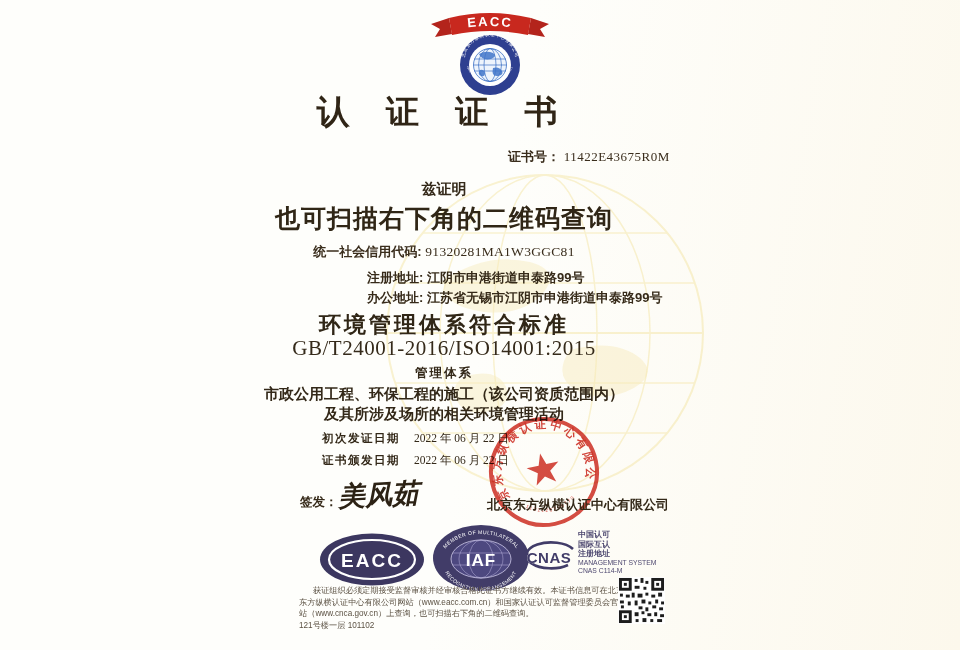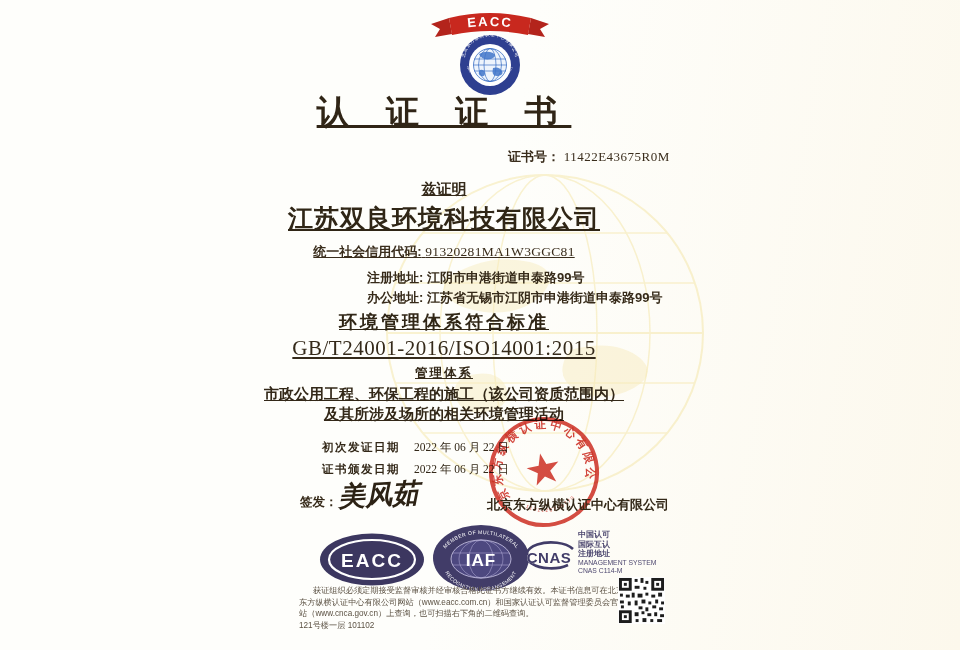--- a/index.html
+++ b/index.html
@@ -4,40 +4,40 @@
 <style>
   * { margin:0; padding:0; box-sizing:border-box; }
   html,body { background:#ffffff; }
   .page {
     position:relative; width:960px; height:650px; overflow:hidden;
     background:linear-gradient(100deg,#fefefb 50%,#fcf8ec 100%);
     font-family:"Liberation Sans","DejaVu Sans",sans-serif;
     color:#3e3120;
   }
   .abs { position:absolute; }
-  .ctr { left:0; width:888px; text-align:center;text-decoration:underline; }
+  .ctr { left:0; width:888px; text-align:center; }
   .title { top:90px; font-size:33px; font-weight:bold; letter-spacing:14px; color:#302516;
            font-family:"Liberation Serif","DejaVu Serif",serif; }
   .certno { top:148px; left:508px; font-size:13px; color:#3a2d1c; }
   .certno .lbl { font-weight:bold; font-family:"Liberation Serif","DejaVu Serif",serif; }
   .certno .num { font-family:"Liberation Serif","DejaVu Serif",serif; letter-spacing:0.5px; }
   .certify { top:180px; font-size:15px; font-weight:bold; color:#352a1a; }
   .company { top:202px; font-size:25px; font-weight:bold; letter-spacing:1px; color:#30261662; color:#302616; }
   .credit  { top:243px; font-size:13px; color:#3a2d1c; }
   .credit .lbl { font-weight:bold; }
   .credit .code { font-family:"Liberation Serif","DejaVu Serif",serif; font-size:13.5px; letter-spacing:0.3px; }
   .addr { left:367px; top:268px; font-size:13px; font-weight:bold; line-height:20px; color:#362a19; }
-  .sysheading { top:310px; font-size:18px; font-weight:bold; letter-spacing:3px; color:#30261б6; color:#302616;
+  .sysheading { top:310px; font-size:22px; font-weight:bold; letter-spacing:3px; color:#30261б6; color:#302616;
                 font-family:"Liberation Serif","DejaVu Serif",serif; }
   .standard { top:336px; font-size:21px; font-family:"Liberation Serif","DejaVu Serif",serif; color:#352a1a; letter-spacing:0.5px; }
   .scopeheading { top:365px; font-size:12.5px; font-weight:bold; letter-spacing:2px; color:#352a1a;
                   font-family:"Liberation Serif","DejaVu Serif",serif; }
   .scope1 { top:385px; font-size:15px; font-weight:bold; color:#33281812; color:#332818; }
   .scope2 { top:405px; font-size:15px; font-weight:bold; color:#332818; }
-  .dates { left:322px; top:431px;margin-top:9px; }
+  .dates { left:322px; top:431px; }
   .daterow { display:flex; margin-bottom:7px; }
   .daterow .dl { font-size:11.5px; font-weight:bold; letter-spacing:1.5px; width:92px;
                  font-family:"Liberation Serif","DejaVu Serif",serif; color:#33281б8; color:#332818; }
   .daterow .dv { font-size:11.5px; font-family:"Liberation Serif","DejaVu Serif",serif; color:#332818; }
   .signlbl { left:300px; top:494px; font-size:12.5px; font-weight:bold; color:#362a19; }
   .signature { left:338px; top:477px; font-size:27px; font-weight:bold; font-style:italic;
                font-family:"DejaVu Serif","Liberation Serif",serif; color:#2c2214; transform:rotate(-3deg); }
   .issuer { left:462px; top:496px; width:232px; text-align:center; font-size:13px; font-weight:bold; color:#33281б8; color:#332818; }
   .cnastext { left:578px; top:530px; color:#4e4870; }
   .cnastext .cn { font-size:8px; font-weight:bold; line-height:9.5px; }
@@ -102,21 +102,21 @@
   </svg>
 
   <div class="abs ctr title">认 证 证 书</div>
 
   <div class="abs certno">
     <span class="lbl">证书号：</span>
     <span class="num">11422E43675R0M</span>
   </div>
 
   <div class="abs ctr certify">兹证明</div>
-  <div class="abs ctr company">江苏双良环境科技有限公司</div>
+  <div class="abs ctr company">也可扫描右下角的二维码查询</div>
 
   <div class="abs ctr credit">
     <span class="lbl">统一社会信用代码:</span>
     <span class="code">91320281MA1W3GGC81</span>
   </div>
 
   <div class="abs addr">
     <div>
       <span>注册地址:</span>
       <span>江阴市申港街道申泰路99号</span>

